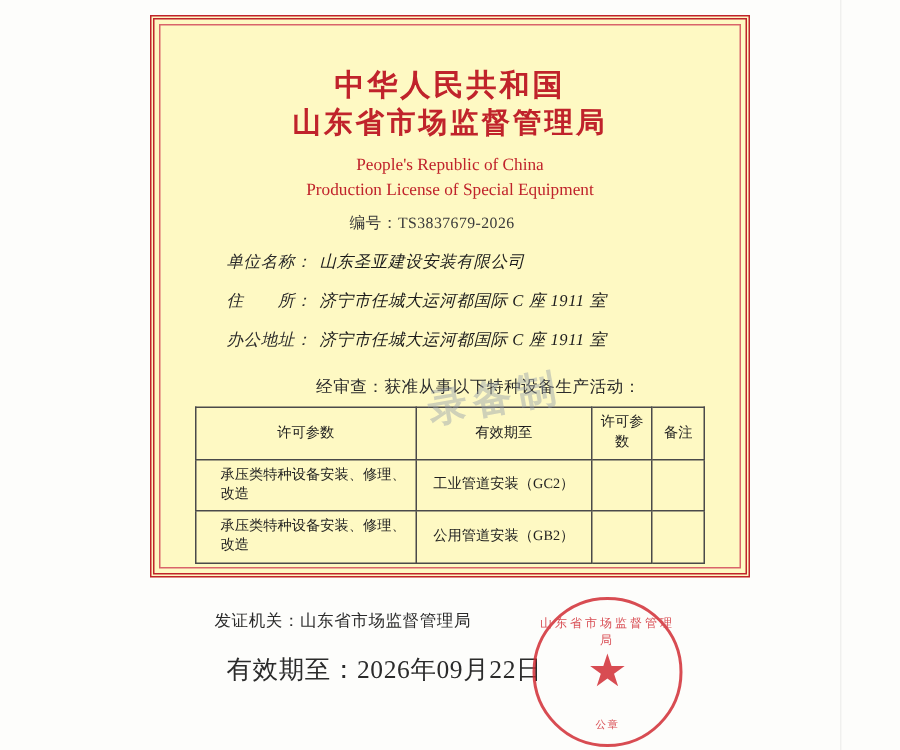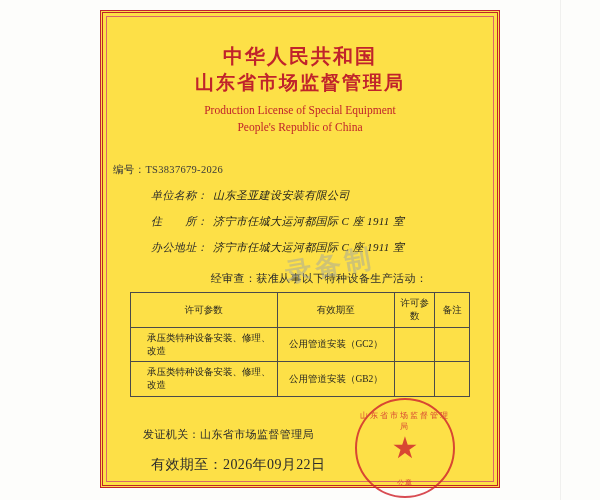--- a/index.html
+++ b/index.html
@@ -18,24 +18,24 @@
     width: 600px;
     height: 500px;
     background: #fdfdfb;
   }
   
   .cert-frame {
     position: absolute;
     left: 100px;
     top: 10px;
     width: 400px;
-    height: 478px;
+    height: 375px;
     border: 3px double #c0232b;
     box-sizing: border-box;
-    background: #fde047;
+    background: #fef9c3;
   }
   .cert-frame:before {
     content: "";
     position: absolute;
     left: 3px; top: 3px; right: 3px; bottom: 3px;
     border: 1px solid #d9646a;
     pointer-events: none;
   }
   .inner {
     position: absolute;
@@ -59,24 +59,24 @@
   }
   .title-en {
     text-align: center;
     color: #c0232b;
     font-size: 11.5px;
     line-height: 1.5;
     margin-top: 6px;
     font-family: "Liberation Serif", serif;
   }
   .serial {
-    text-align: left;
+    text-align: center;
     font-size: 10.5px;
     color: #3a3a3a;
-    margin-top: 27px;
+    margin-top: 6px;
     margin-right: 24px;
     letter-spacing: 0.3px;
   }
   .field {
     font-size: 11px;
     color: #2b2b2b;
     margin: 0 0 0 38px;
     padding-top: 11px;
     letter-spacing: 0.4px;
     white-space: nowrap;
@@ -120,21 +120,21 @@
   table.perm td.c4 { width: 30px; }
   table.perm tr { height: 30px; }
   .issuer {
     font-size: 11px;
     color: #2b2b2b;
     margin: 30px 0 0 30px;
     letter-spacing: 0.4px;
   }
   .dates {
     position: relative;
-    font-size: 14px;
+    font-size: 17px;
     color: #2b2b2b;
     margin: 14px 0 0 38px;
     letter-spacing: 0.4px;
   }
   .dates .issue {
     position: absolute;
     left: 180px;
     top: 0;
   }
   
@@ -199,22 +199,22 @@
 
   <div class="cert-frame">
     <div class="inner">
 
       <div class="title-cn">
         <div class="l1">中华人民共和国</div>
         <div class="l2">山东省市场监督管理局</div>
       </div>
 
       <div class="title-en">
+        <div>People's Republic of China</div>
         <div>Production License of Special Equipment</div>
-        <div>People's Republic of China</div>
       </div>
 
       <div class="serial">
         <span>编号：</span><span>TS3837679-2026</span>
       </div>
 
       <div class="field">
         <span class="lbl">单位名称：</span><span class="val">山东圣亚建设安装有限公司</span>
       </div>
       <div class="field">
@@ -231,21 +231,21 @@
           <tr>
             <th class="c1">许可参数</th>
             <th class="c2">有效期至</th>
             <th class="c3">许可参数</th>
             <th class="c4">备注</th>
           </tr>
         </thead>
         <tbody>
           <tr>
             <td class="c1">承压类特种设备安装、修理、改造</td>
-            <td class="c2">公用管道安装（GC2）</td>
+            <td class="c2">工业管道安装（GC2）</td>
             <td class="c3"></td>
             <td class="c4"></td>
           </tr>
           <tr>
             <td class="c1">承压类特种设备安装、修理、改造</td>
             <td class="c2">公用管道安装（GB2）</td>
             <td class="c3"></td>
             <td class="c4"></td>
           </tr>
         </tbody>

